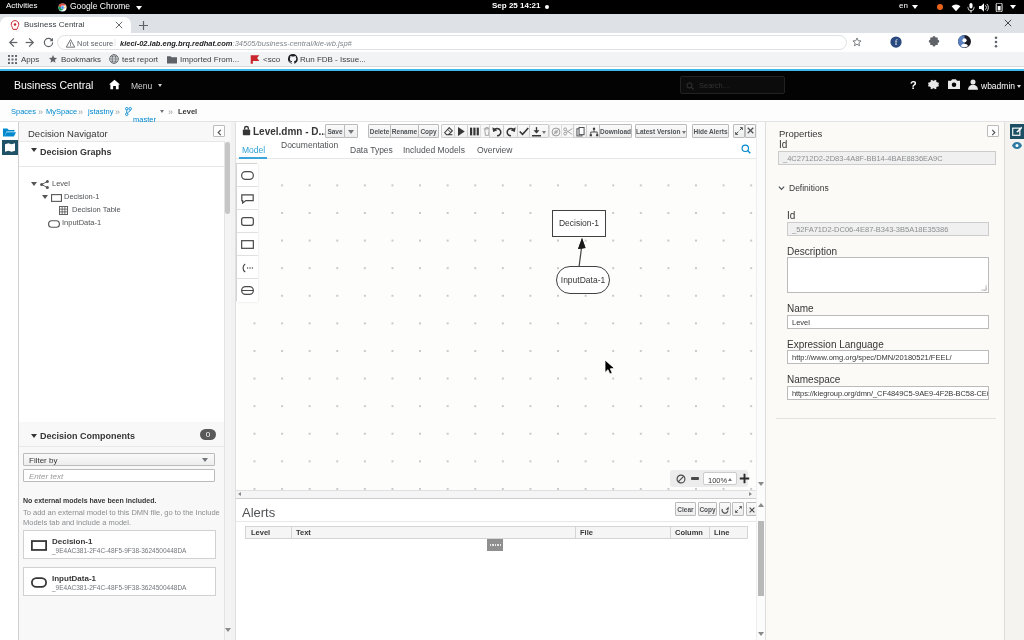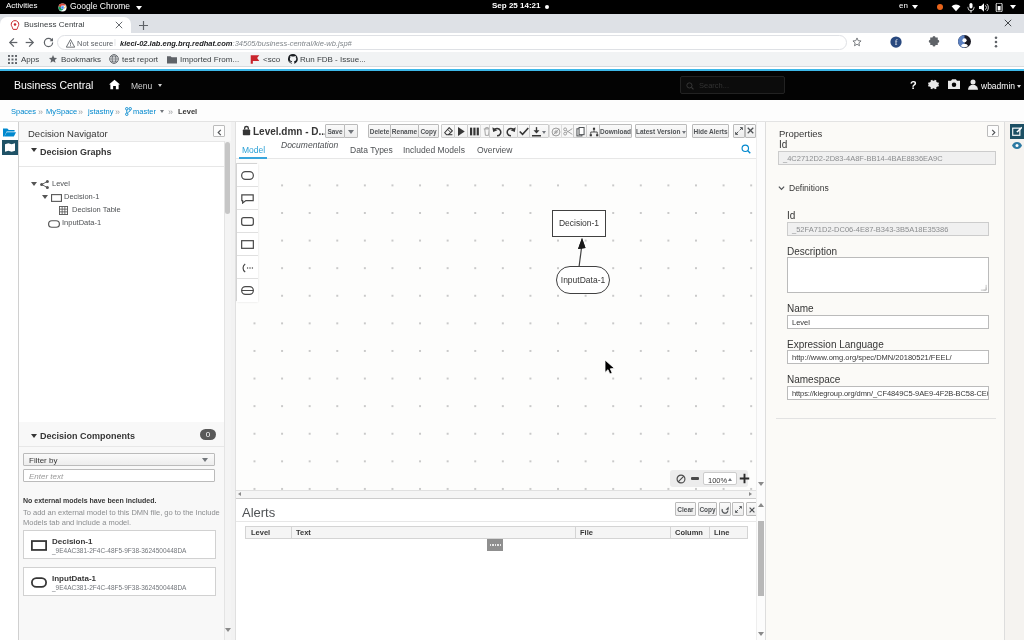--- a/index.html
+++ b/index.html
@@ -227,21 +227,21 @@
   <a class="abs" style="left:46px;top:7px;">MySpace</a>
   <span class="abs sep" style="left:78px;top:7px;">»</span>
   <a class="abs" style="left:88px;top:7px;">jstastny</a>
   <span class="abs sep" style="left:115px;top:7px;">»</span>
   <svg class="abs" style="left:125px;top:7px;" width="7" height="9" viewBox="0 0 10 13">
       <circle cx="2.5" cy="2.5" r="1.8" fill="none" stroke="#0088ce" stroke-width="1.3"></circle>
       <circle cx="7.5" cy="2.5" r="1.8" fill="none" stroke="#0088ce" stroke-width="1.3"></circle>
       <circle cx="2.5" cy="10.5" r="1.8" fill="none" stroke="#0088ce" stroke-width="1.3"></circle>
       <path d="M2.5 4.3v4.2M7.5 4.3c0 3-3 2.5-4.2 4.5" fill="none" stroke="#0088ce" stroke-width="1.2"></path>
     </svg>
-  <a class="abs" style="left:133px;top:7px;">master</a>
+  <a class="abs" style="left:133px;top:15px;">master</a>
   <span class="abs" style="left:160px;top:10px;width:0;height:0;border-left:2.5px solid transparent;border-right:2.5px solid transparent;border-top:3.5px solid #72767b;"></span>
   <span class="abs sep" style="left:168px;top:7px;">»</span>
   <span class="abs" style="left:178px;top:7px;color:#363636;font-weight:bold;">Level</span>
 </div>
 <div class="abs" id="leftstrip">
   <svg class="abs" style="left:3px;top:5px;" width="13" height="11" viewBox="0 0 18 15">
       <path d="M0 2h6l2 2h8v2H5L2 13H0z" fill="#0088ce"></path>
       <path d="M5 7h13l-3 6H2z" fill="#0088ce"></path>
     </svg>
   <div class="abs" style="left:2px;top:18px;width:16px;height:15px;background:#1f5266;"></div>
@@ -385,21 +385,21 @@
           <path d="M7.5 1H11v3.5M4.5 11H1V7.5M11 1L7 5M1 11l4-4" fill="none" stroke="#4f5255" stroke-width="1.5"></path>
         </svg></span>
     <span class="btn abs" style="left:509px;top:2px;width:11px;padding:0;"><svg width="7" height="7" viewBox="0 0 10 10" style="margin-top:2px;">
           <path d="M1 1l8 8M9 1l-8 8" stroke="#4f5255" stroke-width="1.8"></path>
         </svg></span>
   </div>
 
   <div class="abs" style="left:0;top:18px;width:520px;height:19px;background:#fff;border-bottom:1px solid #e7e7e7;font-size:8.5px;color:#4f5255;">
     <span class="abs" style="left:6px;top:5px;color:#2aa0d6;">Model</span>
     <div class="abs" style="left:3px;top:17px;width:28px;height:2px;background:#39a5dc;"></div>
-    <span class="abs" style="left:45px;top:0;font-style:italic;">Documentation</span>
+    <span class="abs" style="left:45px;top:0;">Documentation</span>
     <span class="abs" style="left:114px;top:5px;">Data Types</span>
     <span class="abs" style="left:167px;top:5px;">Included Models</span>
     <span class="abs" style="left:241px;top:5px;">Overview</span>
     <svg class="abs" style="left:505px;top:4px;" width="10" height="10" viewBox="0 0 14 14">
         <circle cx="6" cy="6" r="4.5" fill="none" stroke="#0088ce" stroke-width="1.6"></circle>
         <path d="M9.5 9.5L13 13" stroke="#0088ce" stroke-width="1.8"></path>
       </svg>
   </div>
 
   <div class="abs" id="canvas" style="left:0;top:37px;width:520px;height:331px;background:#fdfdfc;background-image:radial-gradient(circle, #c9c9c9 0.9px, rgba(0,0,0,0) 1.1px);background-size:27.6px 27.6px;background-position:4.7px -15px;overflow:hidden;">

